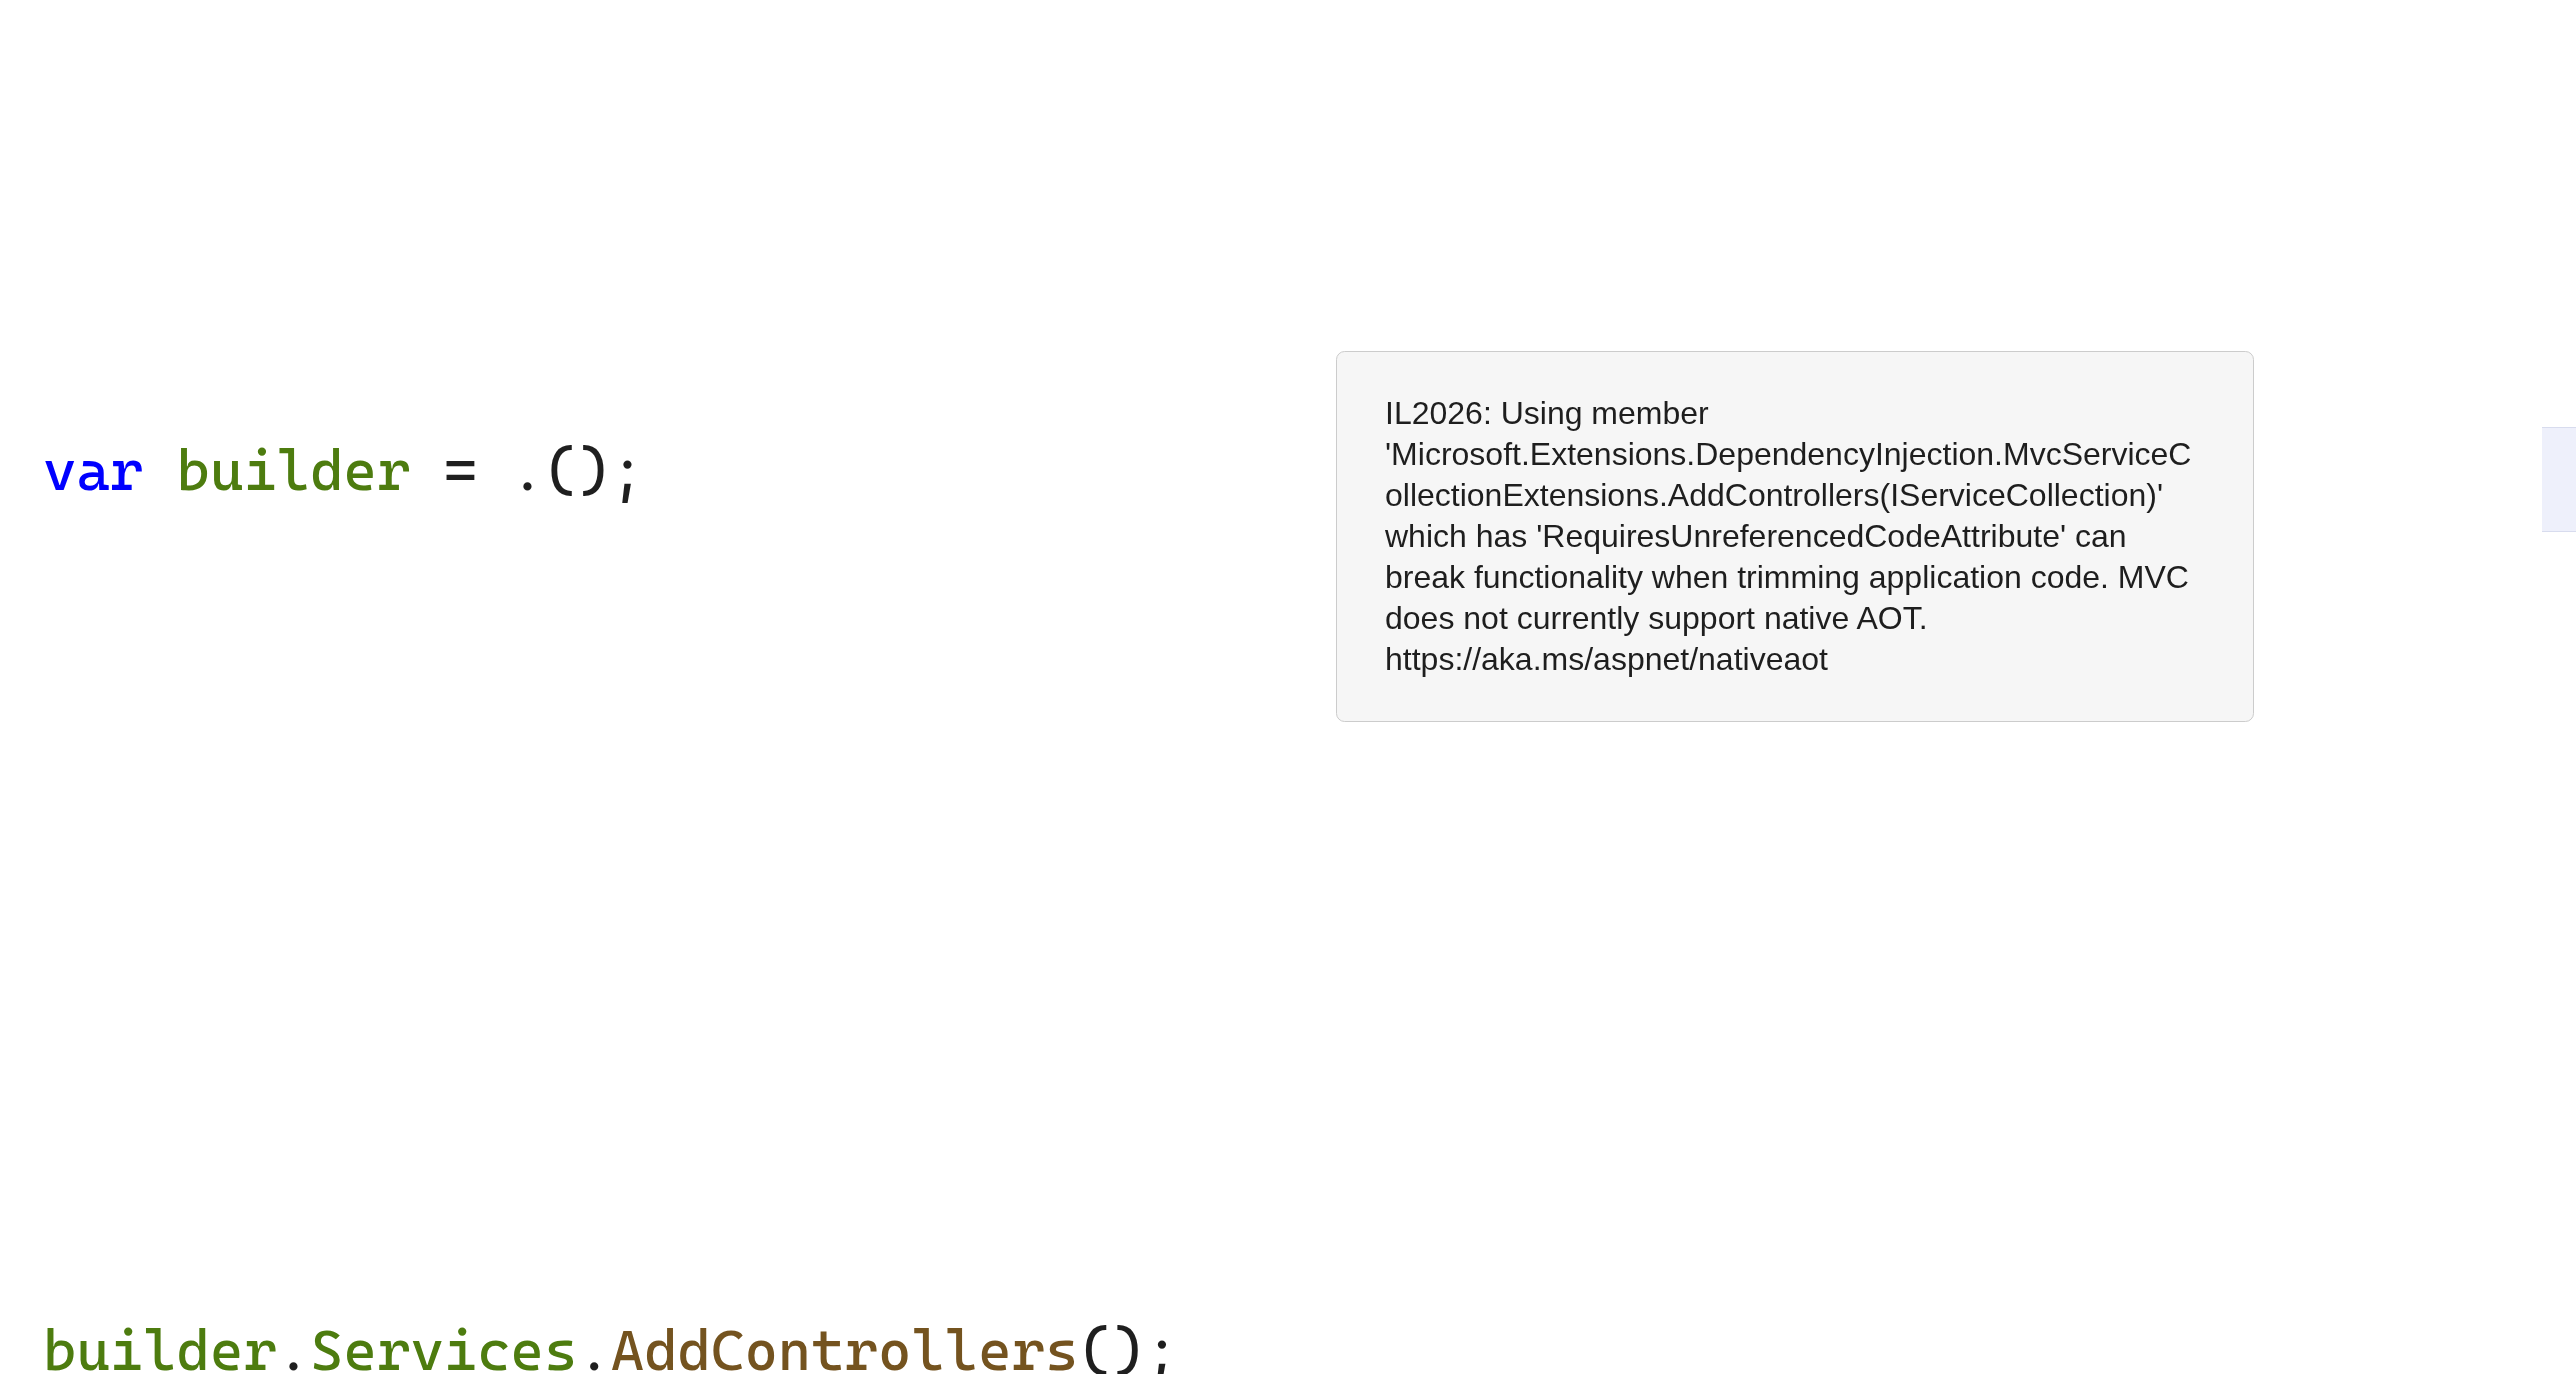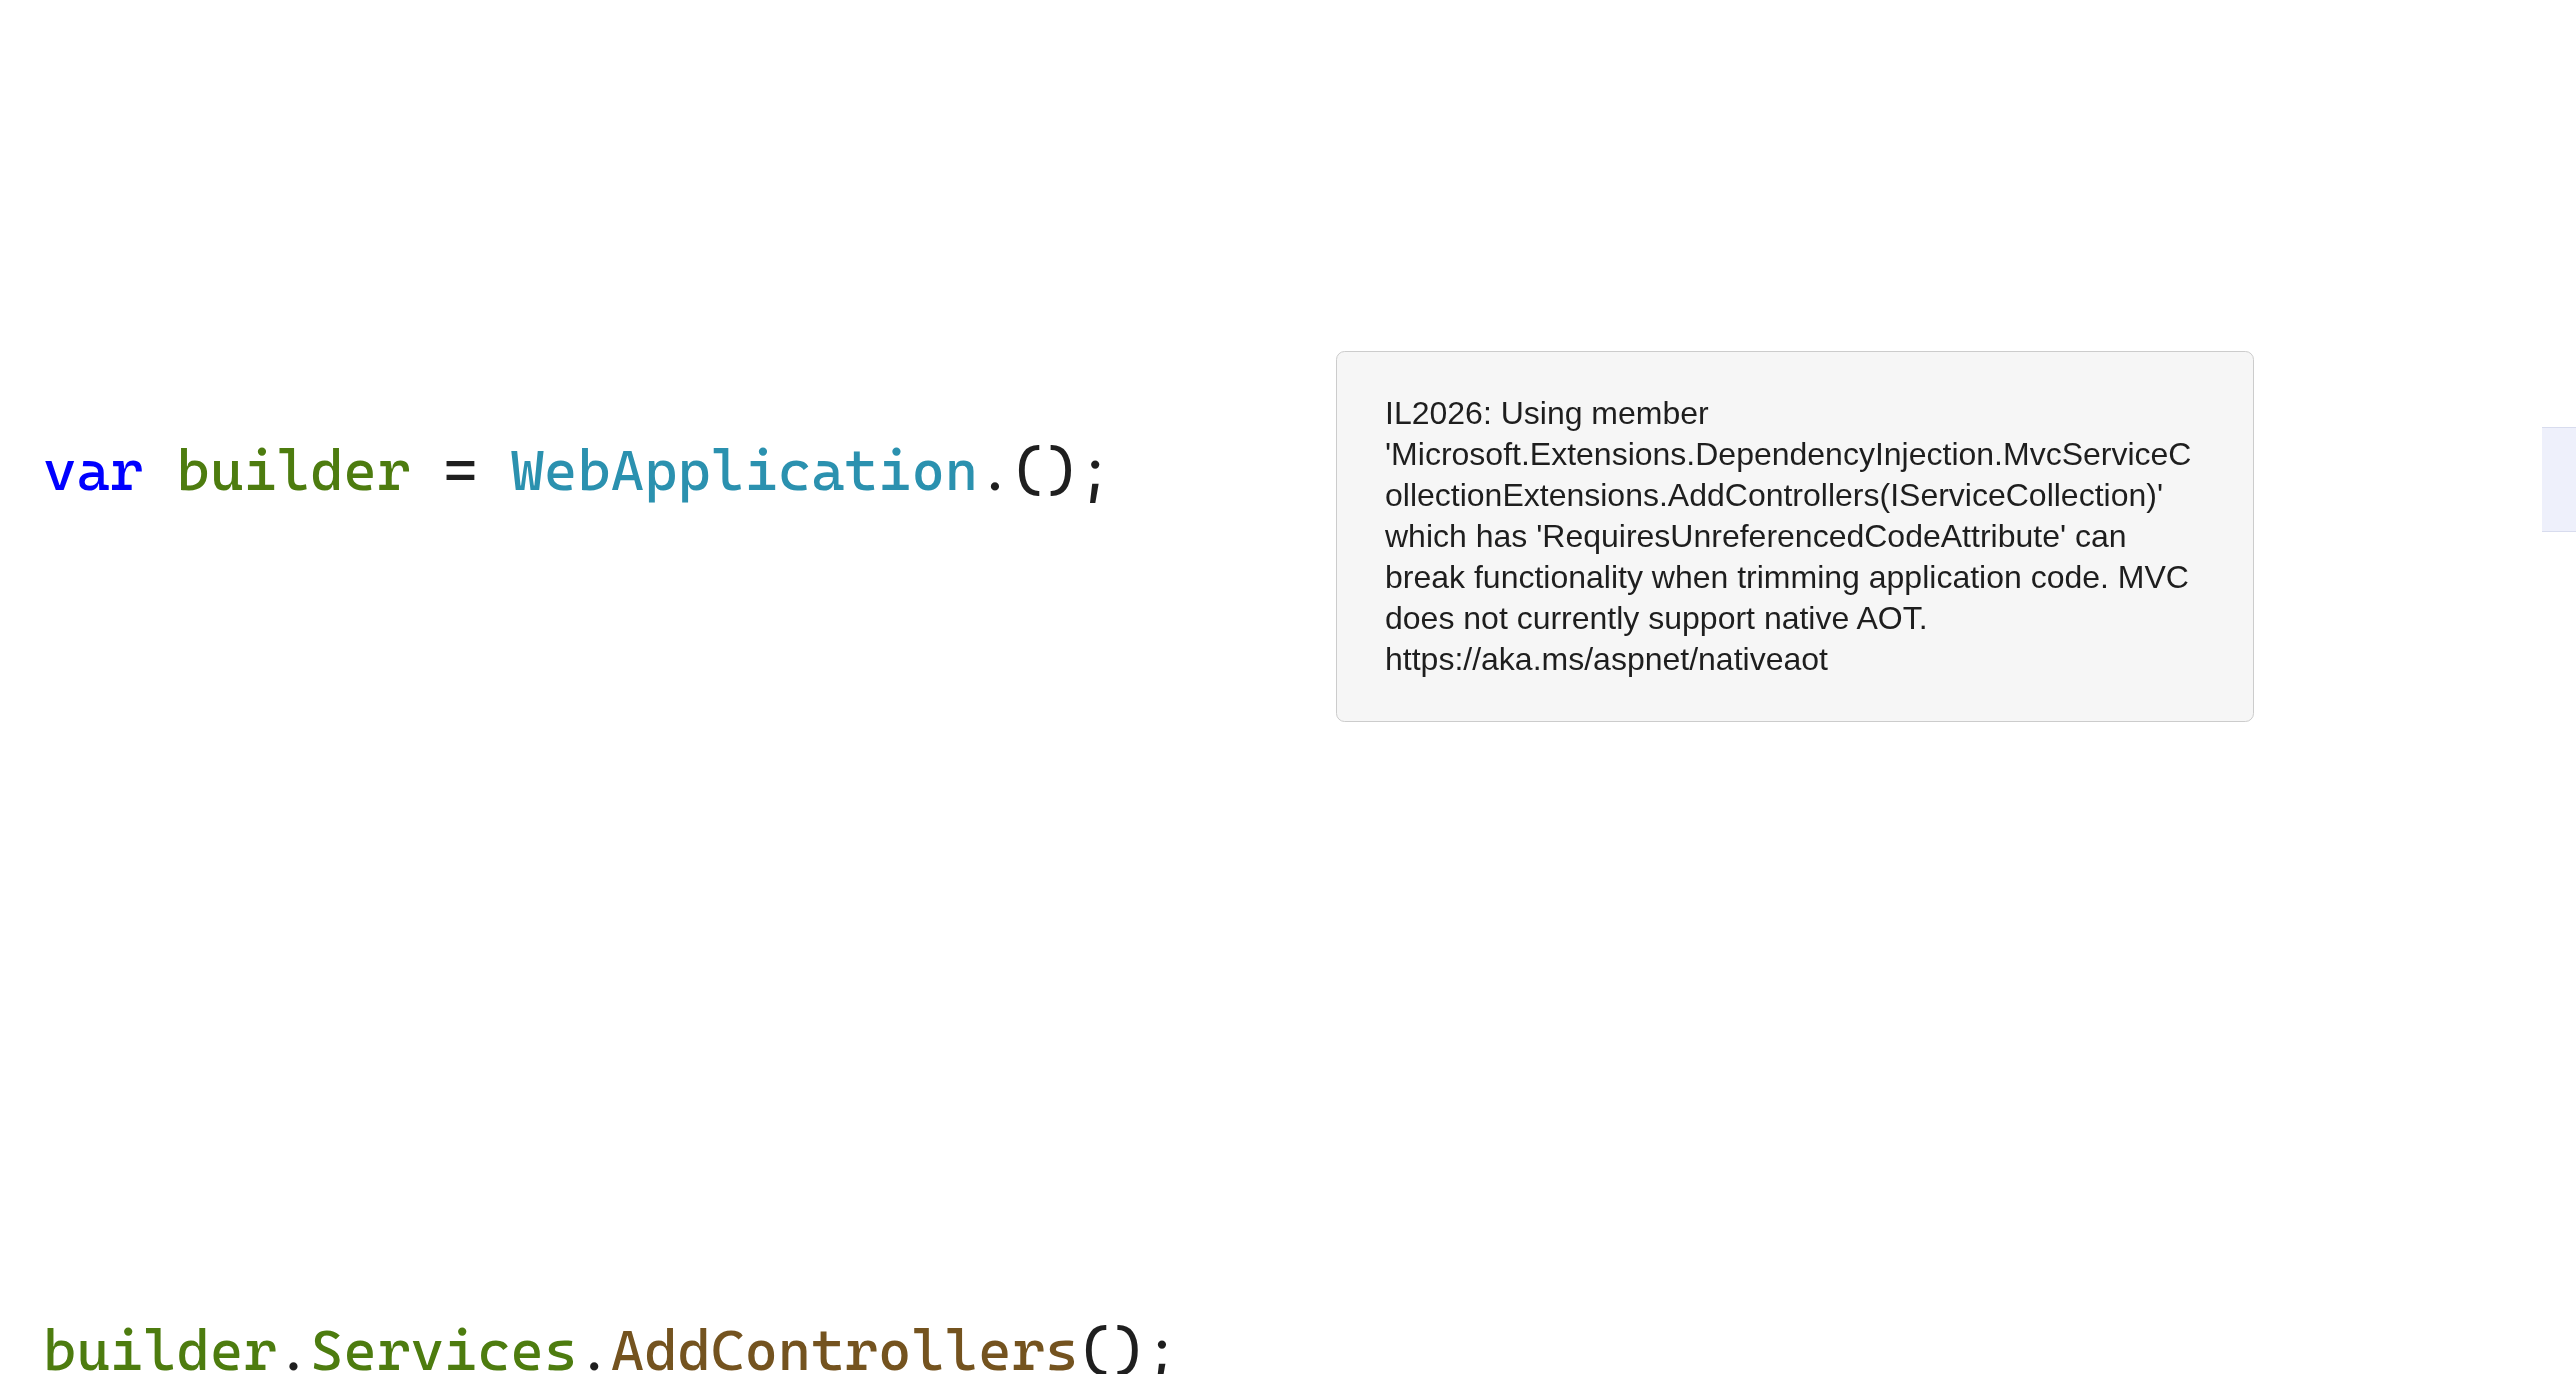--- a/index.html
+++ b/index.html
@@ -78,21 +78,20 @@
 <div class="editor">
 
   
   <div class="line">
     <span class="kw">var</span>
     <span> </span>
     <span class="ident">builder</span>
     <span> </span>
     <span class="punct">=</span>
     <span> </span>
-    <span class="type">WebApplication</span>
     <span class="punct">.</span>
     <span class="punct">()</span>
     <span class="punct">;</span>
   </div>
 
   
   <div class="line"></div>
 
   
   <div class="line">

